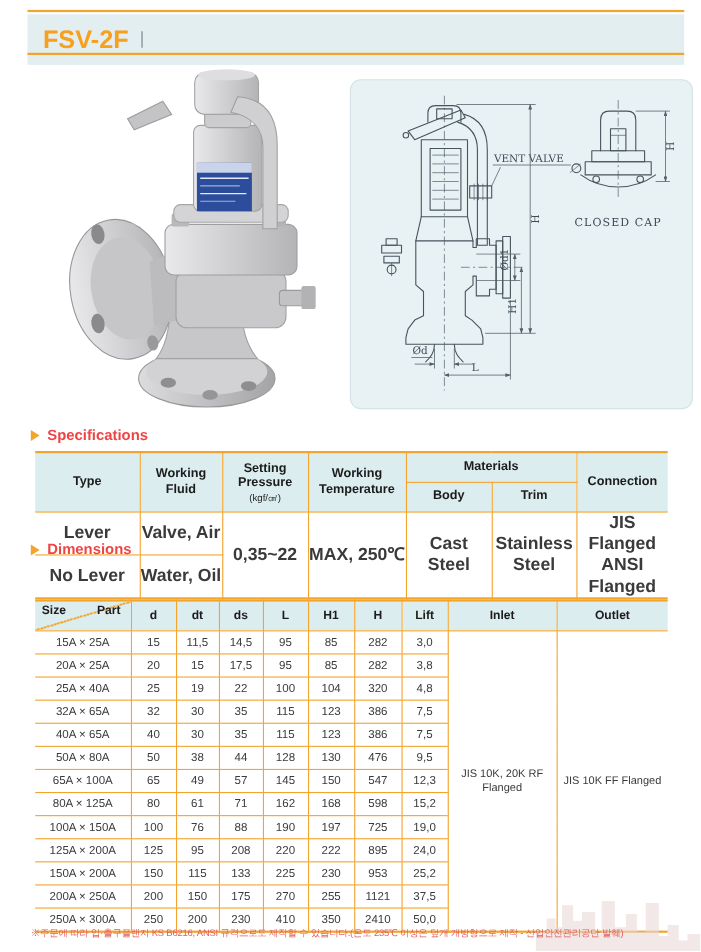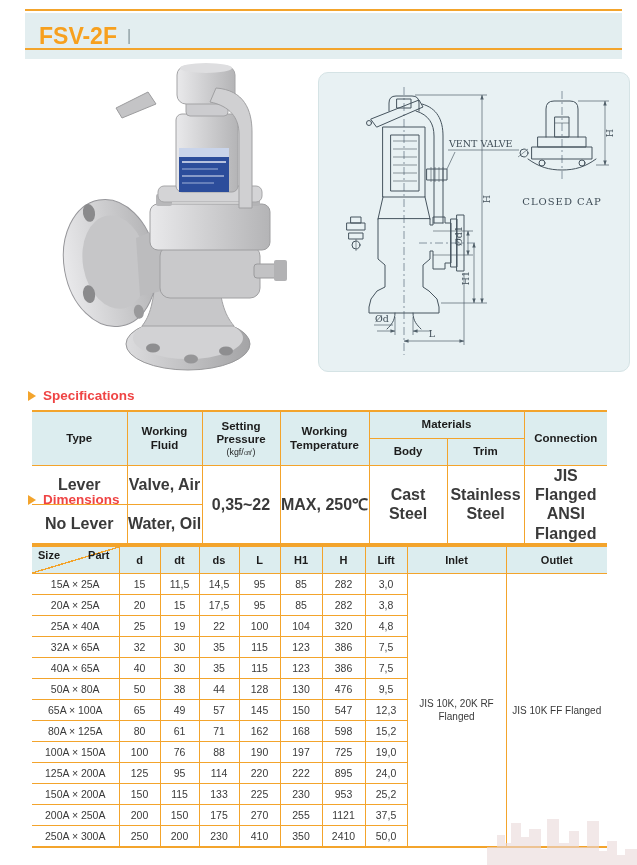--- a/index.html
+++ b/index.html
@@ -378,21 +378,21 @@
       <td>88</td>
       <td>190</td>
       <td>197</td>
       <td>725</td>
       <td>19,0</td>
     </tr>
     <tr>
       <td>125A × 200A</td>
       <td>125</td>
       <td>95</td>
-      <td>114</td>
+      <td>208</td>
       <td>220</td>
       <td>222</td>
       <td>895</td>
       <td>24,0</td>
     </tr>
     <tr>
       <td>150A × 200A</td>
       <td>150</td>
       <td>115</td>
       <td>133</td>
@@ -417,18 +417,19 @@
       <td>200</td>
       <td>230</td>
       <td>410</td>
       <td>350</td>
       <td>2410</td>
       <td>50,0</td>
     </tr>
   </tbody>
     </table>
 
+  <div class="note">※주문에 따라 입·출구플랜지 KS B6216, ANSI 규격으로도 제작할 수 있습니다.(온도 235℃ 이상은 덮개 개방형으로 제작 - 산업안전관리공단 발췌)</div>
 
   <svg class="skyline" width="150" height="78" viewBox="0 0 150 78">
     <path d="M0,78 V60 h10 v-12 h8 v8 h6 v-20 h10 v14 h8 v-8 h12 v20 h6 v-30 h12 v24 h10 v-12 h10 v16 h8 v-26 h12 v30 h8 v-10 h10 v14 h8 v-6 h12 v16 z" fill="#ead9d9" opacity="0.6"></path>
   </svg>
 
 </div>
 
 </body></html>

